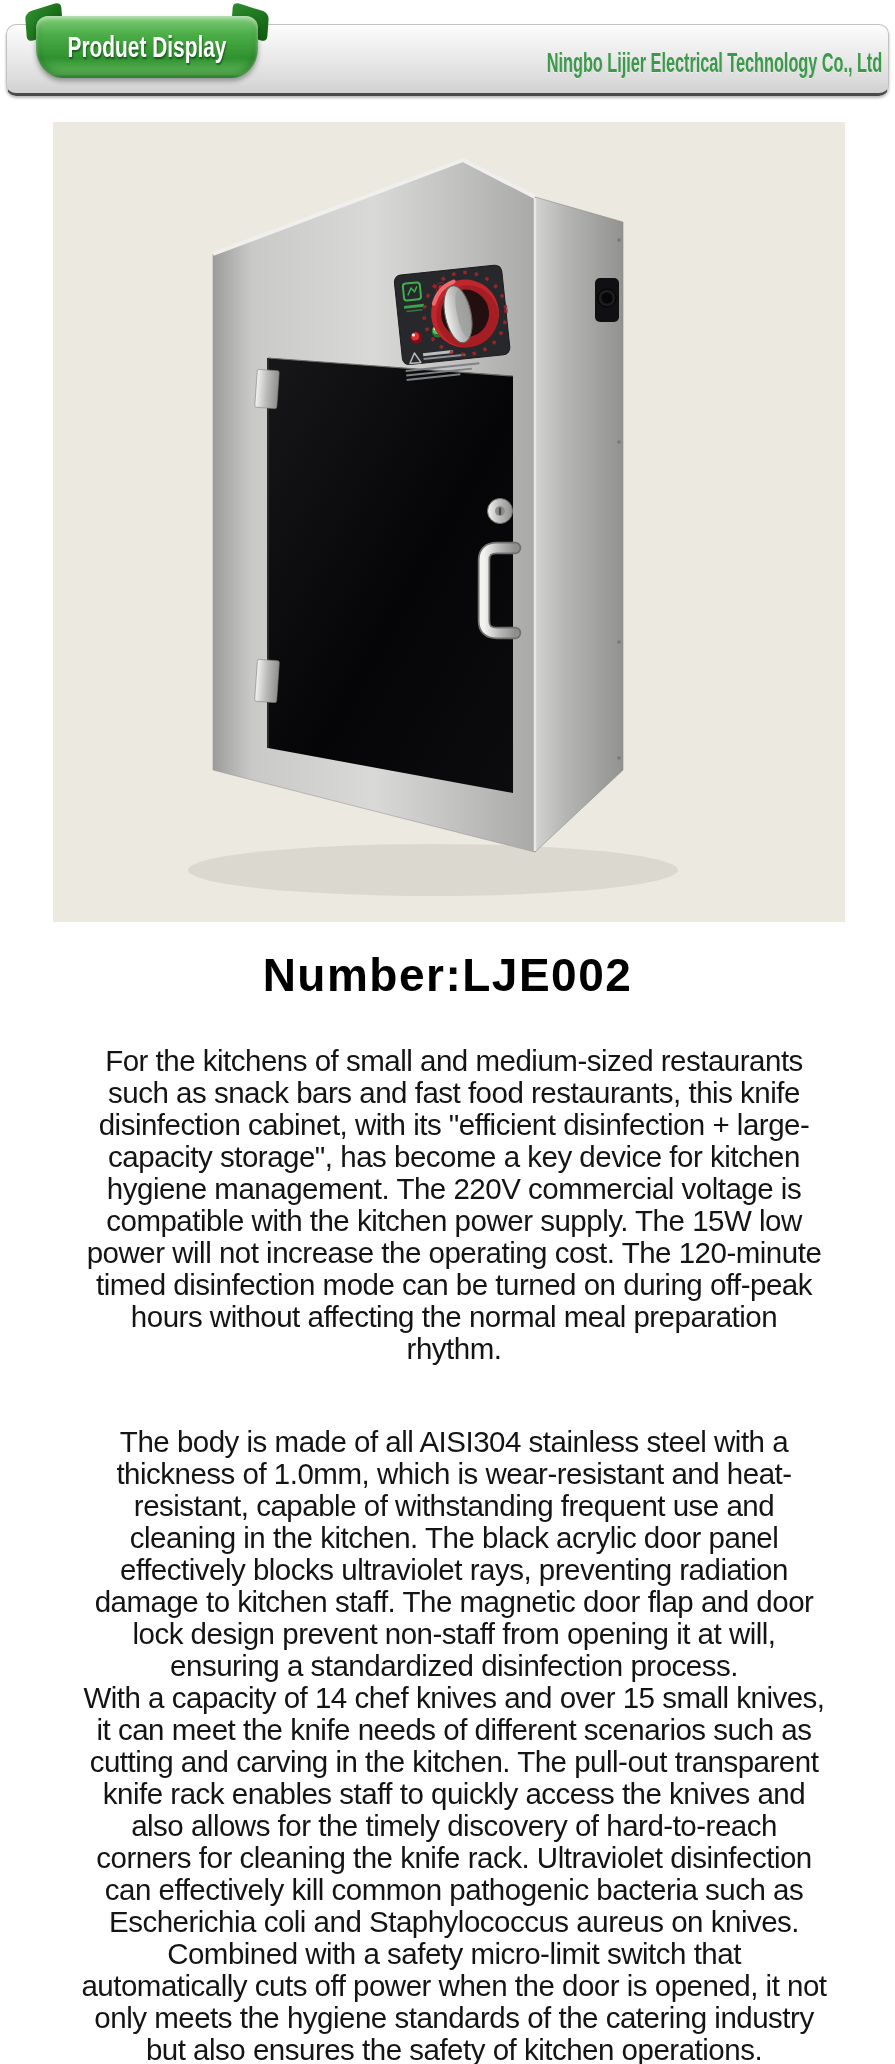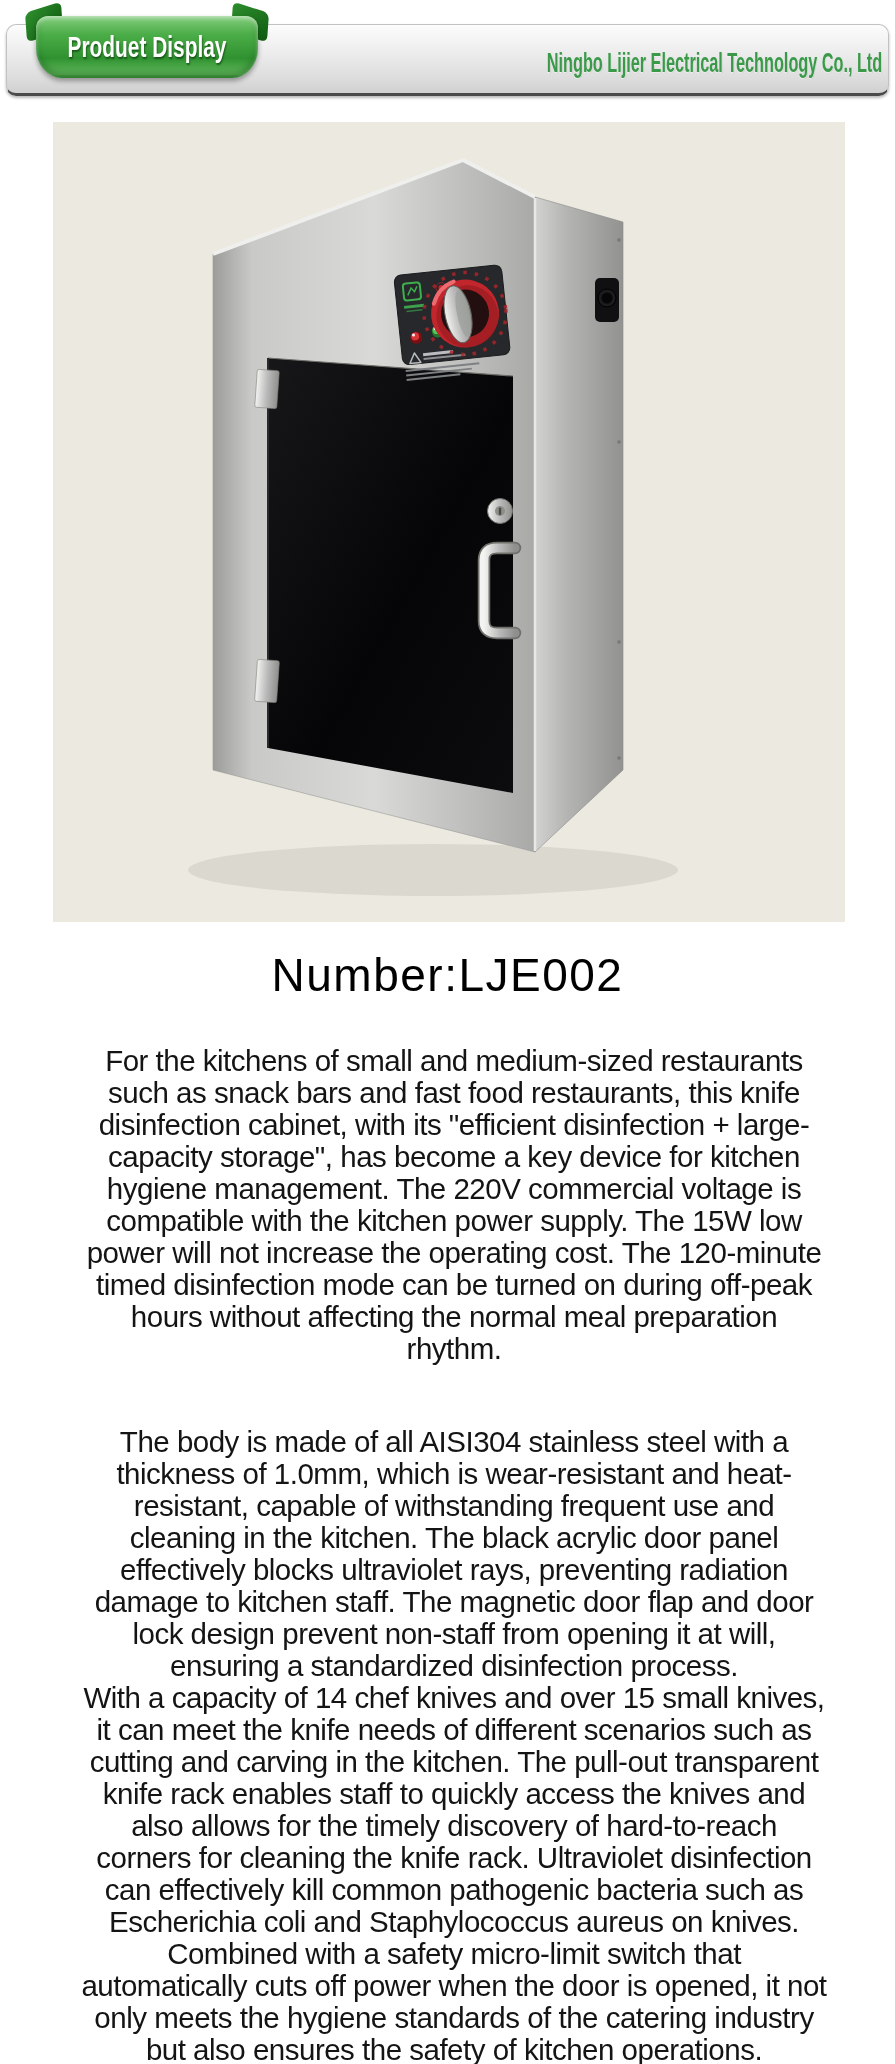--- a/index.html
+++ b/index.html
@@ -41,21 +41,21 @@
   
   .photo {
     position:absolute; left:53px; top:122px; width:792px; height:800px;
     background:#ece9e0;
   }
   .photo svg { display:block; }
 
   
   .page-title {
     position:absolute; left:0; top:948px; width:895px; text-align:center;
-    font-size:46px; font-weight:normal; color:#000; letter-spacing:1.5px; white-space:nowrap;
+    font-size:46px; font-weight:bold; color:#000; letter-spacing:1.5px; white-space:nowrap;
   }
 
   
   .description {
     position:absolute; left:29px; top:1045px; width:850px;
     font-size:29.5px; line-height:32px; color:#141414; letter-spacing:-0.5px;
   }
   .description .para { white-space:nowrap;text-align:center; }
   .description .para + .para { margin-top:61px; }
 </style>

